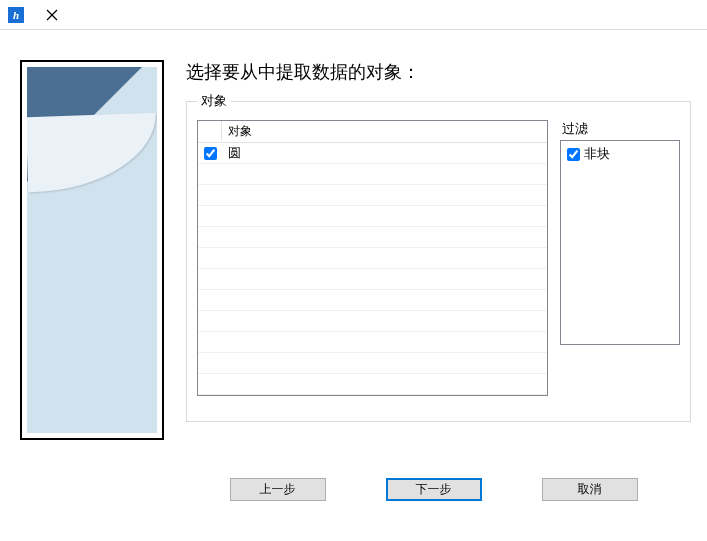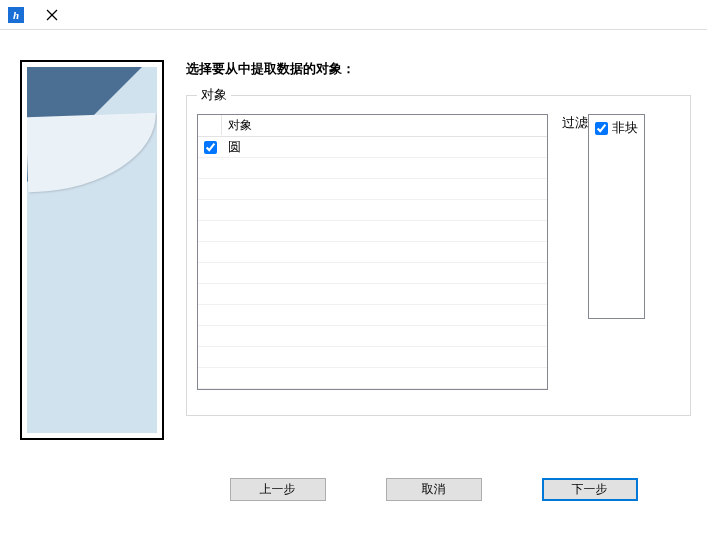--- a/index.html
+++ b/index.html
@@ -66,21 +66,21 @@
   .curl {
     position:absolute;
     top: 48px; left: 0px;
     width: 130px; height: 75px;
     background: #eaf2f8;
     border-radius: 0 0 95% 0 / 0 0 100% 0;
     transform: rotate(-2deg);
     box-shadow: 1px 1px 2px rgba(0,0,0,.15);
   }
   .main-pane { flex:1; display:flex; flex-direction:column; }
-  .instruction { margin-bottom: 8px; font-size:13px;font-weight:bold; }
+  .instruction { margin-bottom: 8px; font-size:18px; }
   fieldset.objects {
     border: 1px solid #d9d9d9;
     margin: 0;
     padding: 10px 10px 10px 10px;
     height: 330px;
     position: relative;
   }
   fieldset.objects > legend { font-size:13px; padding:0 4px; }
   .inner-flex { display:flex; gap:12px; height:100%; }
   .obj-list {
@@ -95,21 +95,21 @@
     border-bottom: 1px solid #e3e3e3;
     background:#fff;
     font-size:12px;
   }
   .obj-header .h-check { width:24px; border-right:1px solid #e3e3e3; height:20px; }
   .obj-header .h-name { flex:1; padding:2px 6px; }
   .obj-rows { flex:1; }
   .obj-row { display:flex; height:21px; align-items:center; border-bottom:1px solid #f0f0f0;}
   .obj-row .r-check { width:24px; display:flex; align-items:center; justify-content:center; }
   .obj-row .r-name { flex:1; padding:0 6px; font-size:13px;}
-  .filter-wrap { width:120px; display:flex; flex-direction:row;}
+  .filter-wrap { width:120px; display:flex; flex-direction:column;}
   .filter-title { font-size:13px; margin-bottom:2px; padding-left:2px;}
   .filter-box {
     border:1px solid #828790;
     background:#fff;
     height:205px;
     padding:4px 6px;
   }
   .filter-item { display:flex; align-items:center; gap:4px; font-size:13px;}
   input[type=checkbox]{ width:13px; height:13px; margin:0; }
   .buttons {
@@ -198,15 +198,15 @@
             </div>
           </div>
         </div>
       </div>
     </fieldset>
   </div>
 </div>
 
 <div class="buttons">
   <button class="btn">上一步</button>
+  <button class="btn default">下一步</button>
   <button class="btn">取消</button>
-  <button class="btn default">下一步</button>
 </div>
 
 </body></html>

